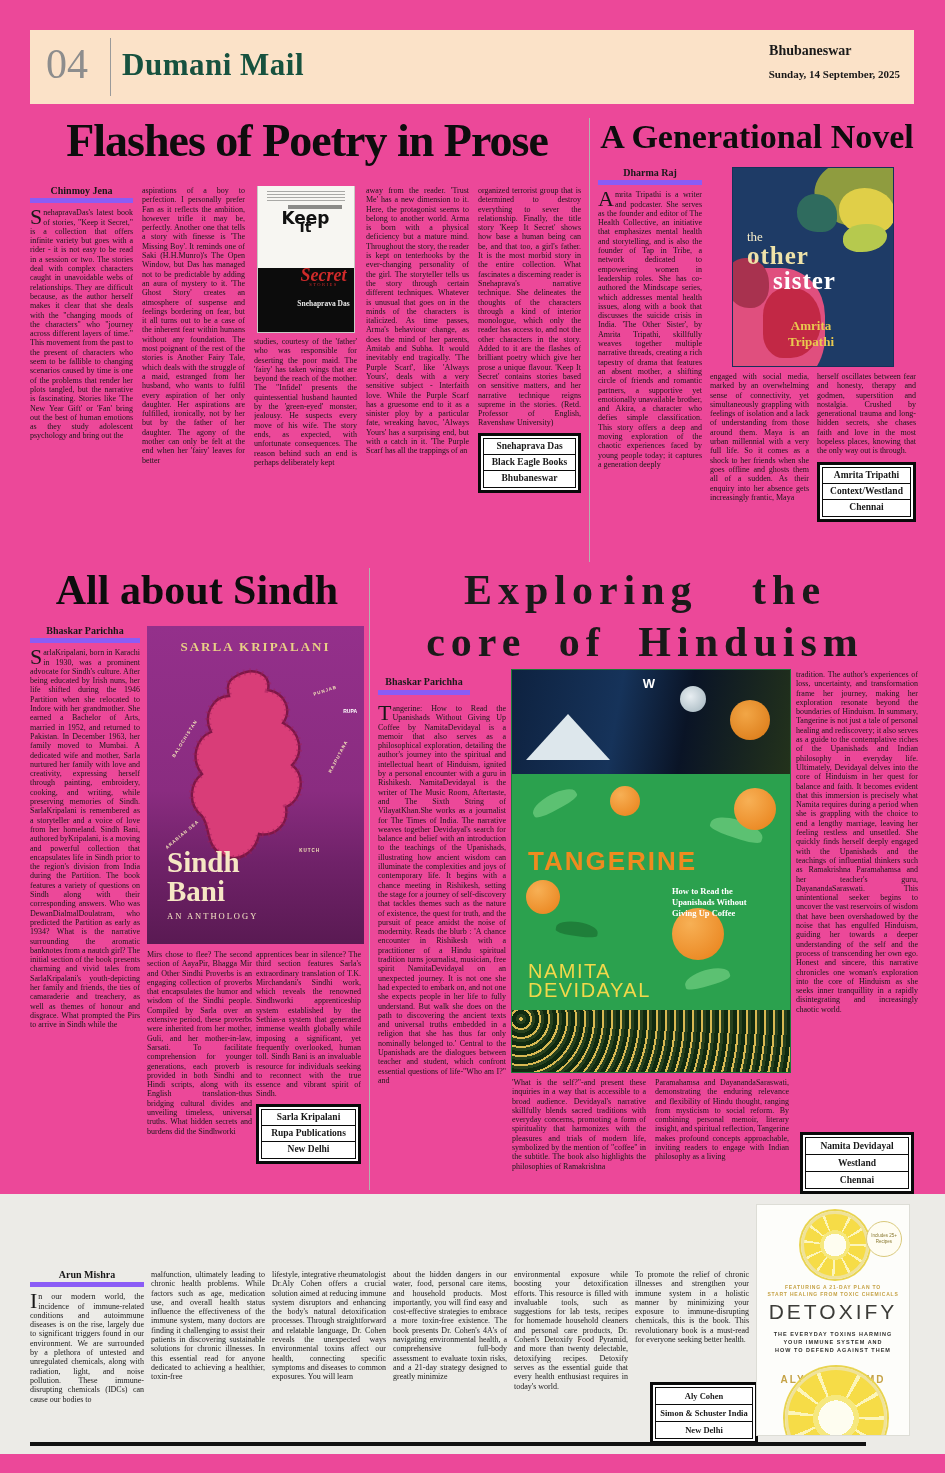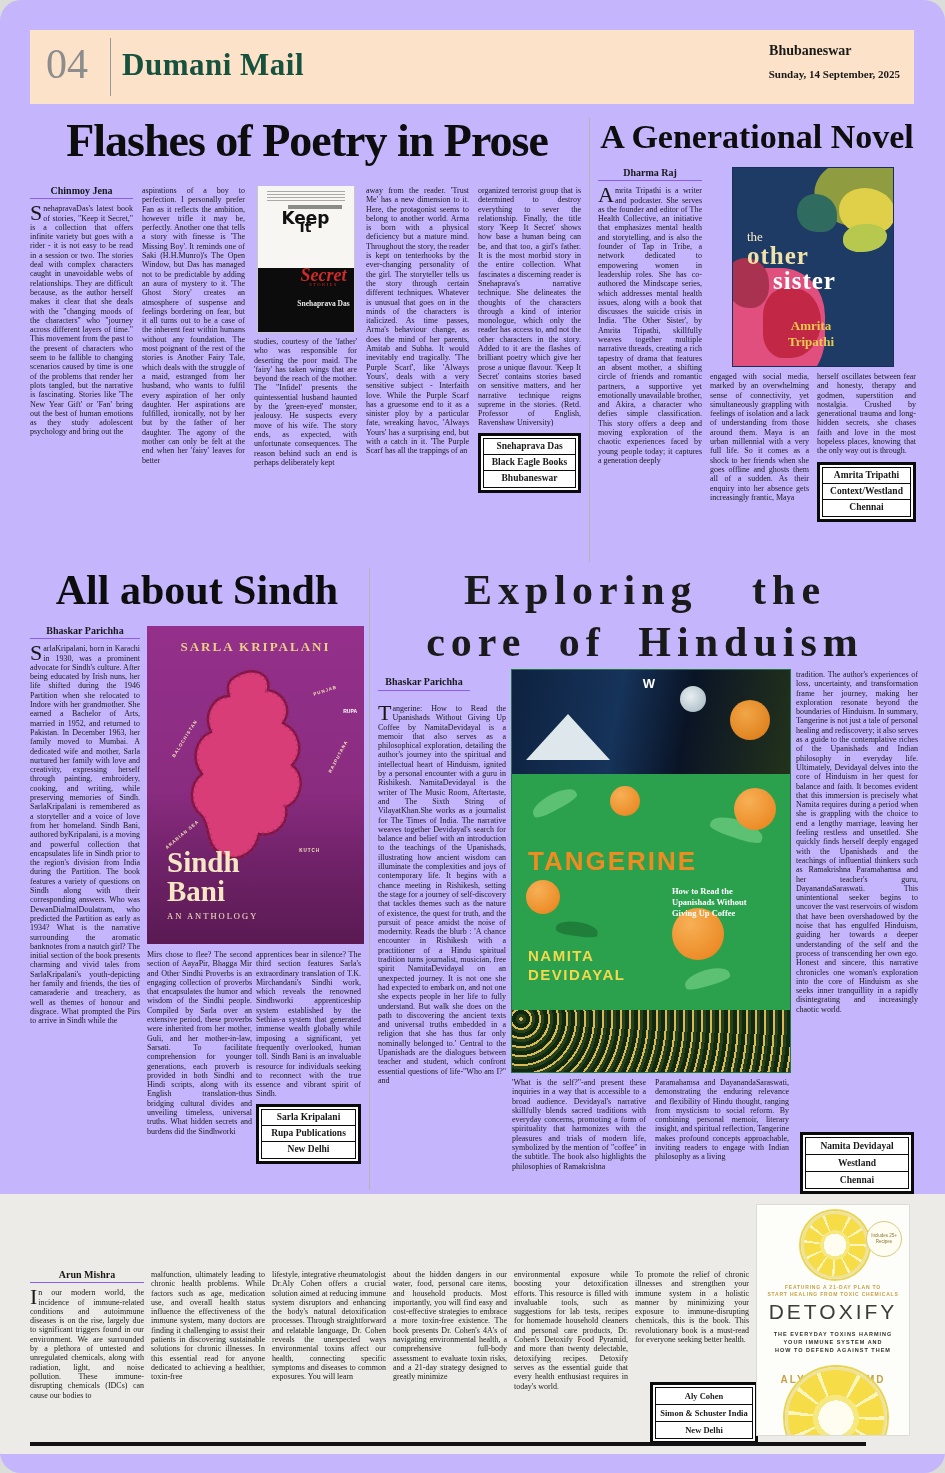--- a/index.html
+++ b/index.html
@@ -1,29 +1,29 @@
 <!DOCTYPE html>
 <html><head>
 <meta charset="utf-8">
 <style>
   html,body{margin:0;padding:0;background:#dcdcd8;}
-  #page{position:relative;width:945px;height:1473px;background:#c4b5fd;overflow:hidden;
-        font-family:"Liberation Serif",serif;color:#1a1a1a;border-radius:21px;}
+  #page{position:relative;width:945px;height:1473px;background:#ec4899;overflow:hidden;
+        font-family:"Liberation Serif",serif;color:#1a1a1a;}
   
   .hdr{position:absolute;left:30px;top:30px;width:884px;height:74px;background:#fbe2c8;}
   .pagenum{position:absolute;left:16px;top:10px;font-size:42px;color:#8d8d8d;font-family:"Liberation Serif",serif;}
   .hdr-div{position:absolute;left:80px;top:8px;width:1px;height:58px;background:#9a9a9a;}
   .masthead{position:absolute;left:92px;top:17px;font-size:31px;font-weight:bold;color:#17523f;letter-spacing:.5px;}
   .books{position:absolute;left:0;right:0;top:10px;text-align:center;font-size:45px;font-weight:bold;color:#141414;letter-spacing:5px;}
   .hdr-right{position:absolute;right:14px;top:13px;text-align:center;}
   .hdr-city{font-size:14px;font-weight:bold;}
   .hdr-date{font-size:11px;font-weight:bold;margin-top:9px;padding-left:48px;}
   
   .headline{font-weight:bold;color:#0d0d0d;text-align:center;white-space:nowrap;}
-  .byline{font-weight:bold;font-size:10px;text-align:center;border-bottom:1px solid #8b5cf6;
+  .byline{font-weight:bold;font-size:10px;text-align:center;border-bottom:5px solid #8b5cf6;
           padding-bottom:3px;margin-bottom:5px;}
   .col{font-size:8px;line-height:9.3px;text-align:justify;overflow:hidden;color:#181818;}
   .dropcap{float:left;font-size:22px;line-height:18px;padding-right:1px;font-family:"Liberation Serif",serif;}
   .vdiv{position:absolute;width:1px;background:#b3b3b0;}
   .infobox{border:3px solid #0a0a0a;background:#fff;padding:2px;}
   .infobox-in{border:1px solid #0a0a0a;}
   .infobox-row{font-size:9.5px;font-weight:bold;text-align:center;padding:3px 2px;border-bottom:1px solid #0a0a0a;}
   .infobox-row:last-child{border-bottom:none;}
   .gray-band{position:absolute;left:0;top:1194px;width:945px;height:260px;background:#ecebe7;}
   
@@ -108,21 +108,21 @@
   .tg-sun{position:absolute;top:30px;right:20px;width:40px;height:40px;border-radius:50%;
       background:radial-gradient(circle at 40% 35%,#f2a646,#d97613);}
   .tg-logo{position:absolute;top:6px;left:47%;color:#fff;font-family:"Liberation Sans",sans-serif;
       font-weight:bold;font-size:13px;}
   .tg-leaf{position:absolute;background:#5cc172;border-radius:60% 60% 45% 45%/70% 70% 30% 30%;}
   .tg-fruit{position:absolute;border-radius:50%;background:radial-gradient(circle at 35% 30%,#f7b055,#e87f17);}
   .tg-title{position:absolute;top:176px;left:16px;font-family:"Liberation Sans",sans-serif;
       font-weight:bold;font-size:26px;letter-spacing:2px;color:#ef8b1f;}
   .tg-subt{position:absolute;top:216px;left:160px;width:108px;color:#fff;font-size:8.5px;
       line-height:11px;font-weight:bold;}
-  .tg-auth{position:absolute;top:276px;left:16px;color:#f3d84b;font-size:15px;font-weight:bold;
+  .tg-auth{position:absolute;top:292px;left:16px;color:#f3d84b;font-size:20px;font-weight:normal;
       letter-spacing:1.5px;line-height:19px;font-family:"Liberation Sans",sans-serif;}
   .tg-bot{position:absolute;left:0;right:0;bottom:0;height:62px;
       background:repeating-radial-gradient(circle at 9px 9px,#d9b952 0 2px,#27401d 2px 5px,#102a10 5px 9px);}
   
   #art5{position:absolute;left:30px;top:1196px;width:888px;height:258px;}
   #art5 .headline{position:absolute;left:0;top:0;width:712px;font-size:56px;}
   .a5-cols{position:absolute;left:0;top:74px;width:719px;height:170px;display:flex;gap:7px;}
   .a5-cols .col{width:114px;height:168px;}
   #art5 .c6t{height:102px;}
   #art5 .rule{position:absolute;left:0;top:246px;width:836px;height:4px;background:#121212;}

